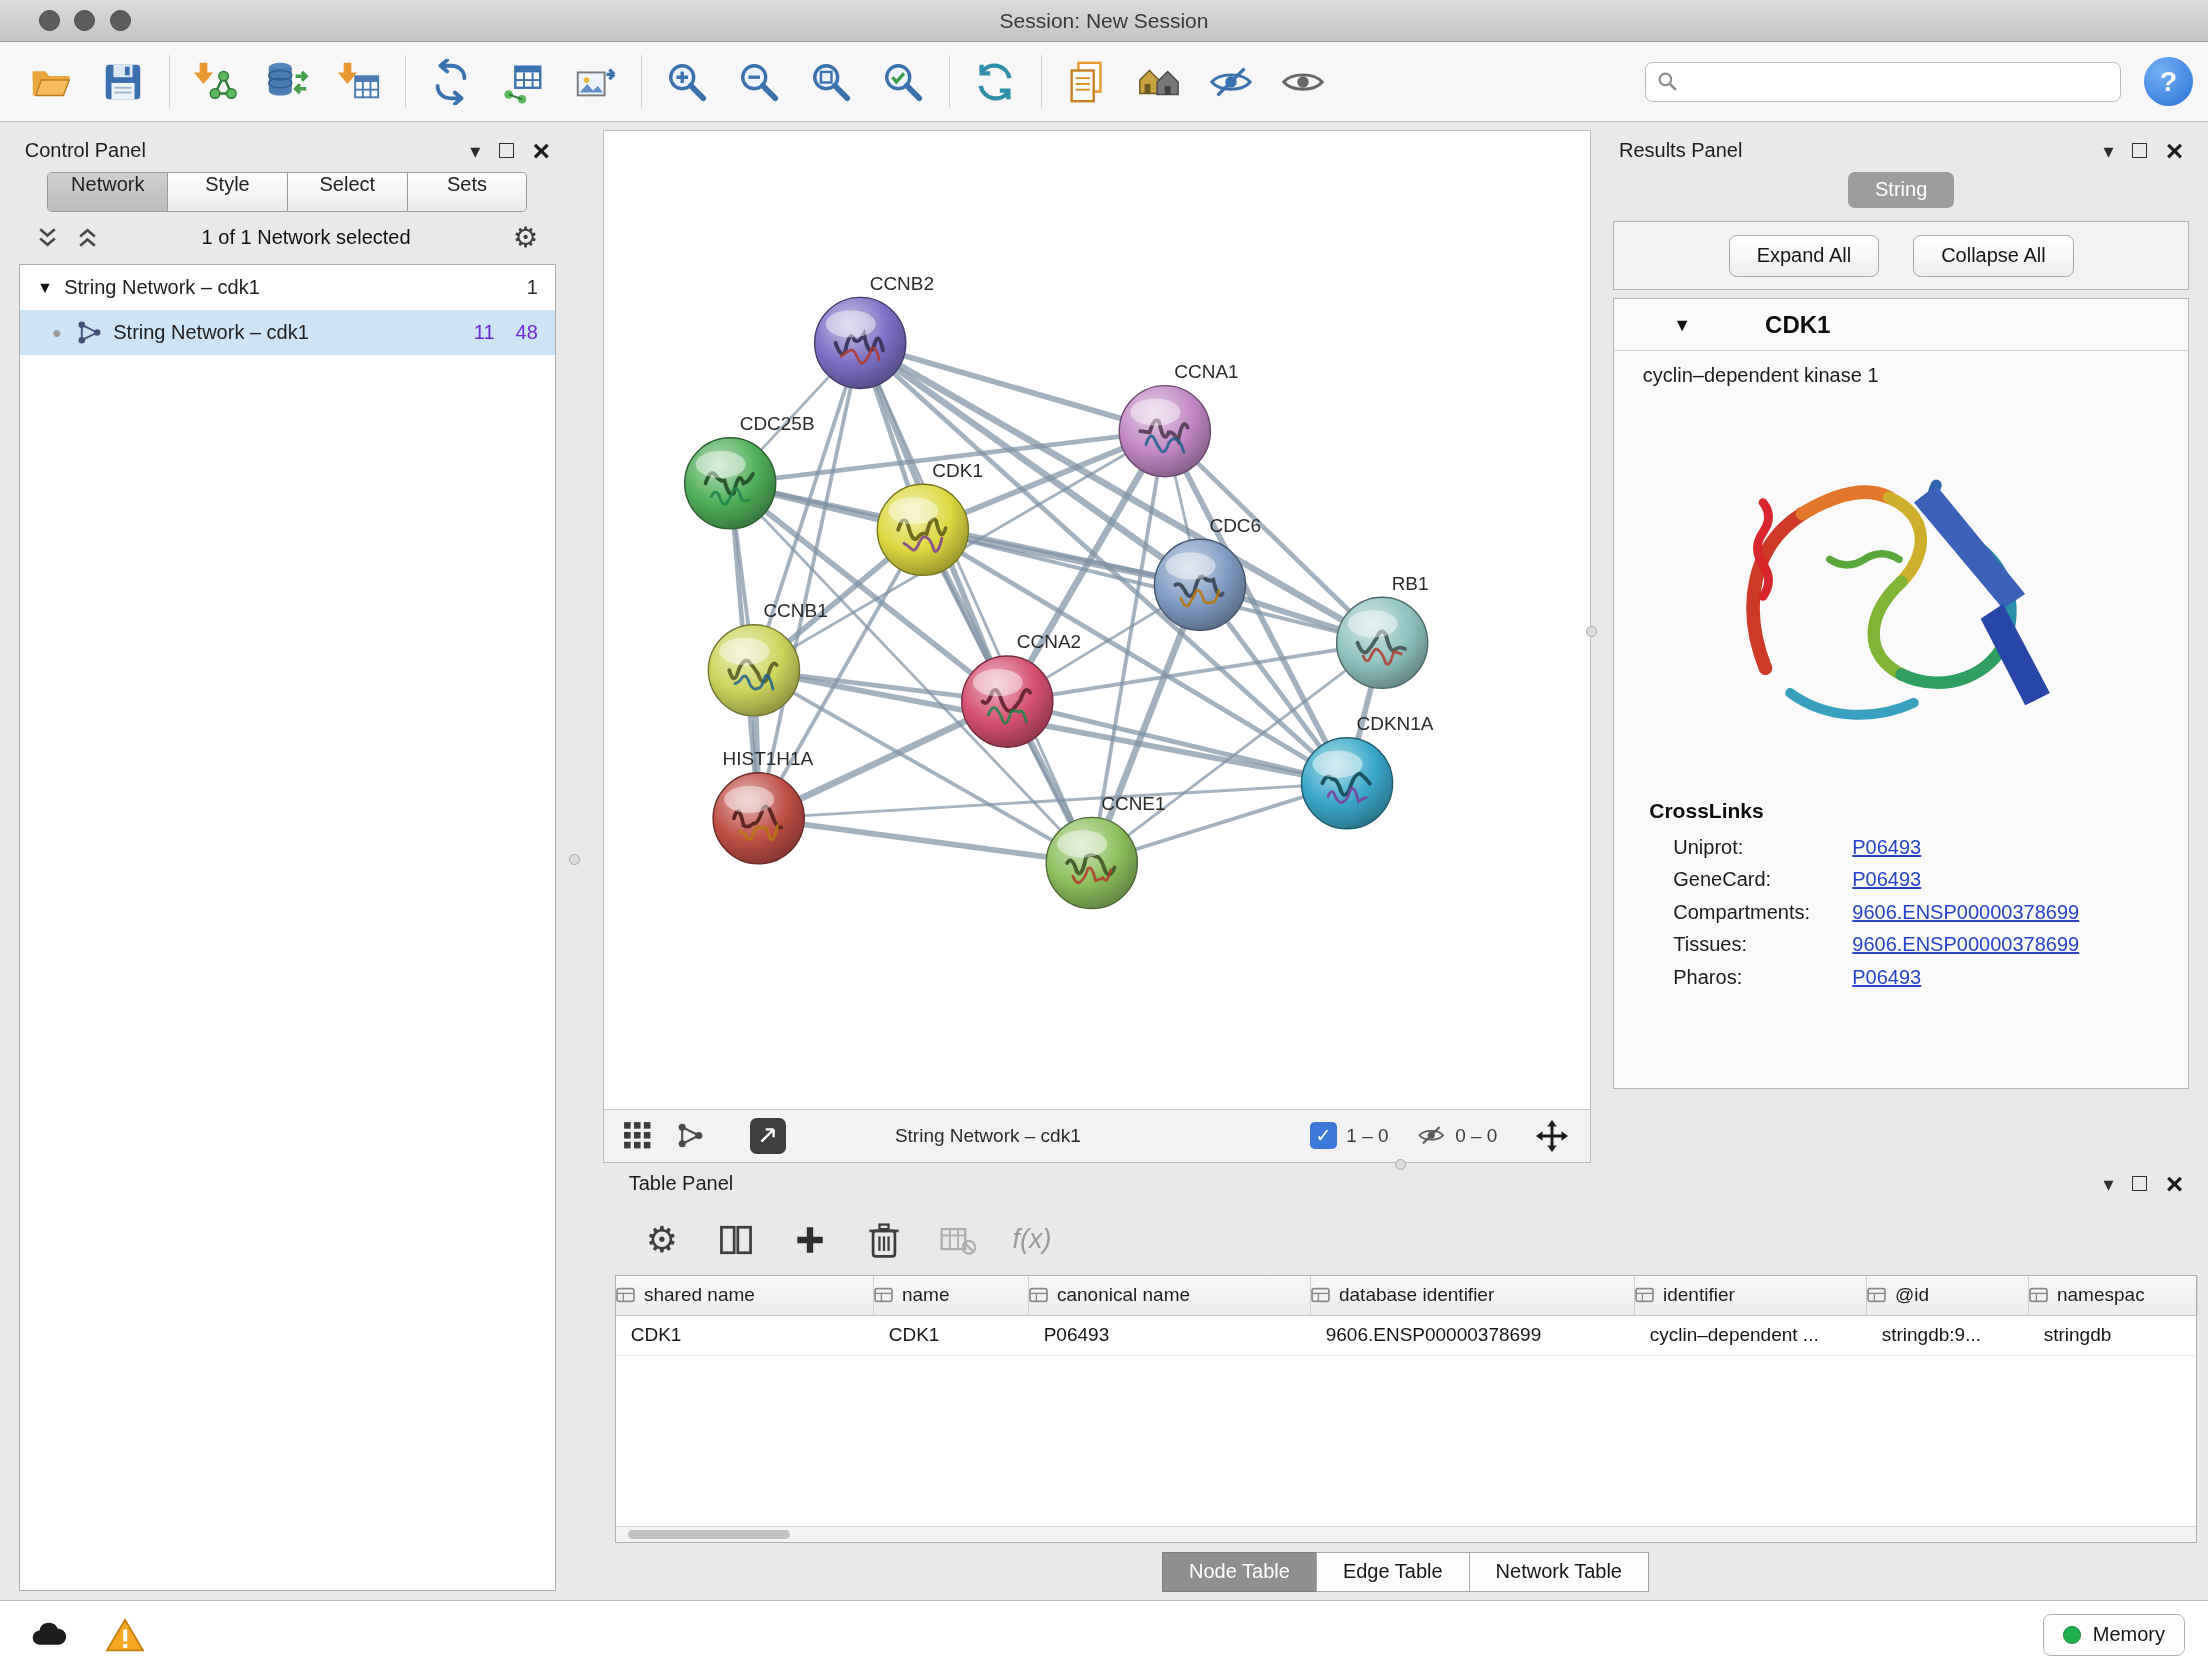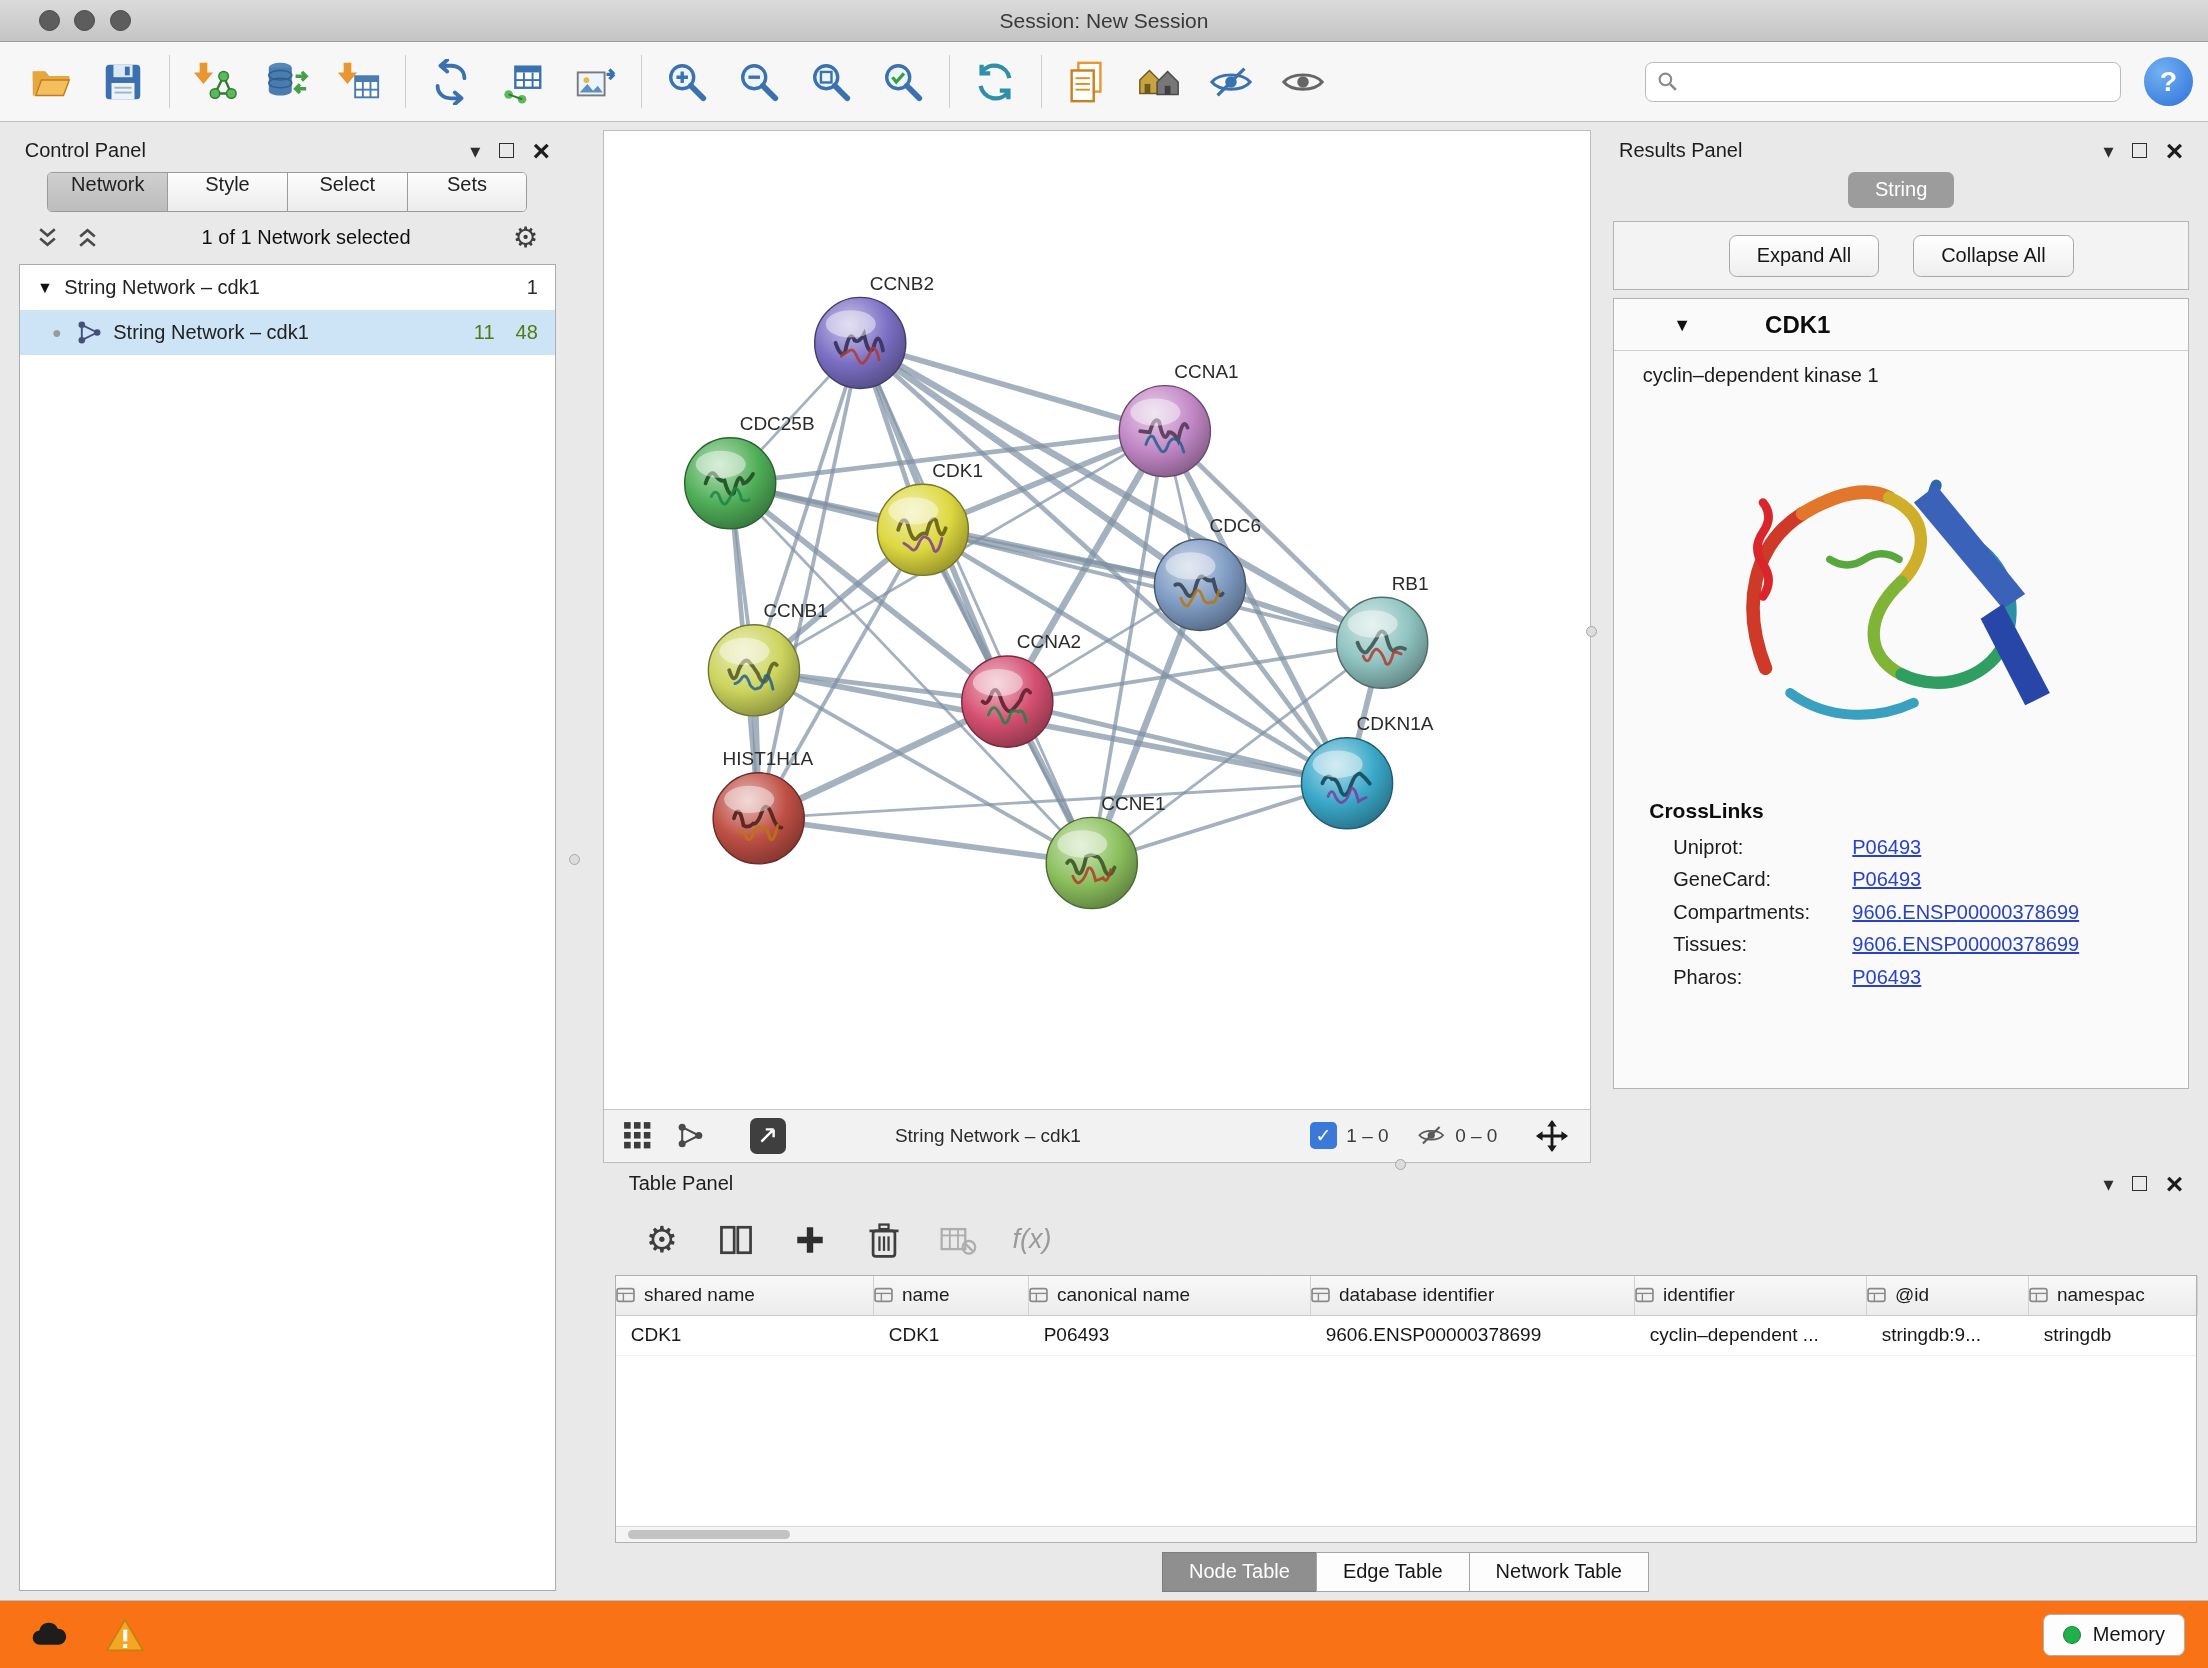--- a/index.html
+++ b/index.html
@@ -37,21 +37,21 @@
   .cp-tab:last-child{border-right:none;}
   .cp-tab.active{background:linear-gradient(#cfcfcf,#bcbcbc);}
   .cp-selrow{display:flex;align-items:center;height:51px;padding:0 25px;gap:17px;flex:0 0 auto;}
   .cp-selrow .status{flex:1;text-align:center;font-size:20px;color:#101010;}
   .gear{font-size:28.5px;color:#3e3e3e;line-height:1;}
   .tree{flex:1;margin:1.9px 7.6px 9.5px 7.6px;background:#fff;border:1px solid #ababab;overflow:hidden;}
   .tree-row{display:flex;align-items:center;height:45px;font-size:20px;gap:11.4px;padding:0 17px;}
   .tree-row.selected{background:#cde3f6;}
   .tree-row .tri{font-size:16px;color:#111;}
   .tree-row .bullet{color:#9a9a9a;font-size:16px;margin-right:3.8px;}
-  .tree-row .nums{margin-left:auto;display:flex;gap:21px;color:#4d7c0f;}
+  .tree-row .nums{margin-left:auto;display:flex;gap:21px;color:#6d28d9;}
   .tree-row .count{margin-left:auto;color:#2c2c2c;}
   .tree-row.child{padding-left:32px;}
 
   
   .right-col{flex:1;display:flex;flex-direction:column;min-width:0;margin-right:11.4px;}
   .top-row{display:flex;height:1033px;flex:0 0 auto;}
   .network-view{width:988px;margin-left:40px;display:flex;flex-direction:column;background:#fff;border:1px solid #bcbcbc;flex:0 0 auto;}
   .net-canvas{flex:1;position:relative;background:#fff;overflow:hidden;}
   .net-canvas svg{position:absolute;inset:0;width:100%;height:100%;}
   #graph-svg text{font-family:"Liberation Sans","DejaVu Sans",sans-serif;}
@@ -89,21 +89,21 @@
   .th svg{width:19px;height:16px;flex:0 0 auto;}
   .td{padding:8.6px 14.3px;font-size:19px;color:#161616;white-space:nowrap;overflow:hidden;flex:0 0 auto;}
   .tbody-fill{flex:1;}
   .hscroll{height:16px;border-top:1px solid #d8d8d8;background:#f4f4f4;display:flex;align-items:center;flex:0 0 auto;}
   .hthumb{width:162px;height:9.5px;border-radius:4.8px;background:#c2c2c2;margin-left:11.4px;}
   .tp-tabs{height:57px;display:flex;align-items:center;justify-content:center;flex:0 0 auto;}
   .tp-tab{height:40px;padding:0 26px;display:flex;align-items:center;border:1px solid #a5a5a5;font-size:20px;background:#fdfdfd;margin-left:-1px;color:#161616;}
   .tp-tab.active{background:#8f8f8f;color:#fff;border-color:#7e7e7e;align-items:center;}
 
   
-  .statusbar{height:68px;background:#f97316;border-top:1px solid #c0c0c0;display:flex;align-items:center;padding:0 23px;gap:25px;flex:0 0 auto;}
+  .statusbar{height:68px;background:#ffffff;border-top:1px solid #c0c0c0;display:flex;align-items:center;padding:0 23px;gap:25px;flex:0 0 auto;}
   .sb-icon{width:51px;height:42px;display:flex;align-items:center;justify-content:center;border:none;background:transparent;}
   .memory-btn{margin-left:auto;height:42px;border:1px solid #b0b0b0;border-radius:7.6px;background:#fdfdfd;display:flex;align-items:center;gap:11.4px;padding:0 19px;font-size:20px;color:#161616;}
   .memory-dot{width:18px;height:18px;border-radius:50%;background:#21b14b;border:1px solid #14813a;}
 
   .splitter-dot{position:absolute;width:11.4px;height:11.4px;border-radius:50%;background:#dcdcdc;border:1px solid #a8a8a8;z-index:5;}
 </style>
 </head>
 <body>
 
 <div class="window">

